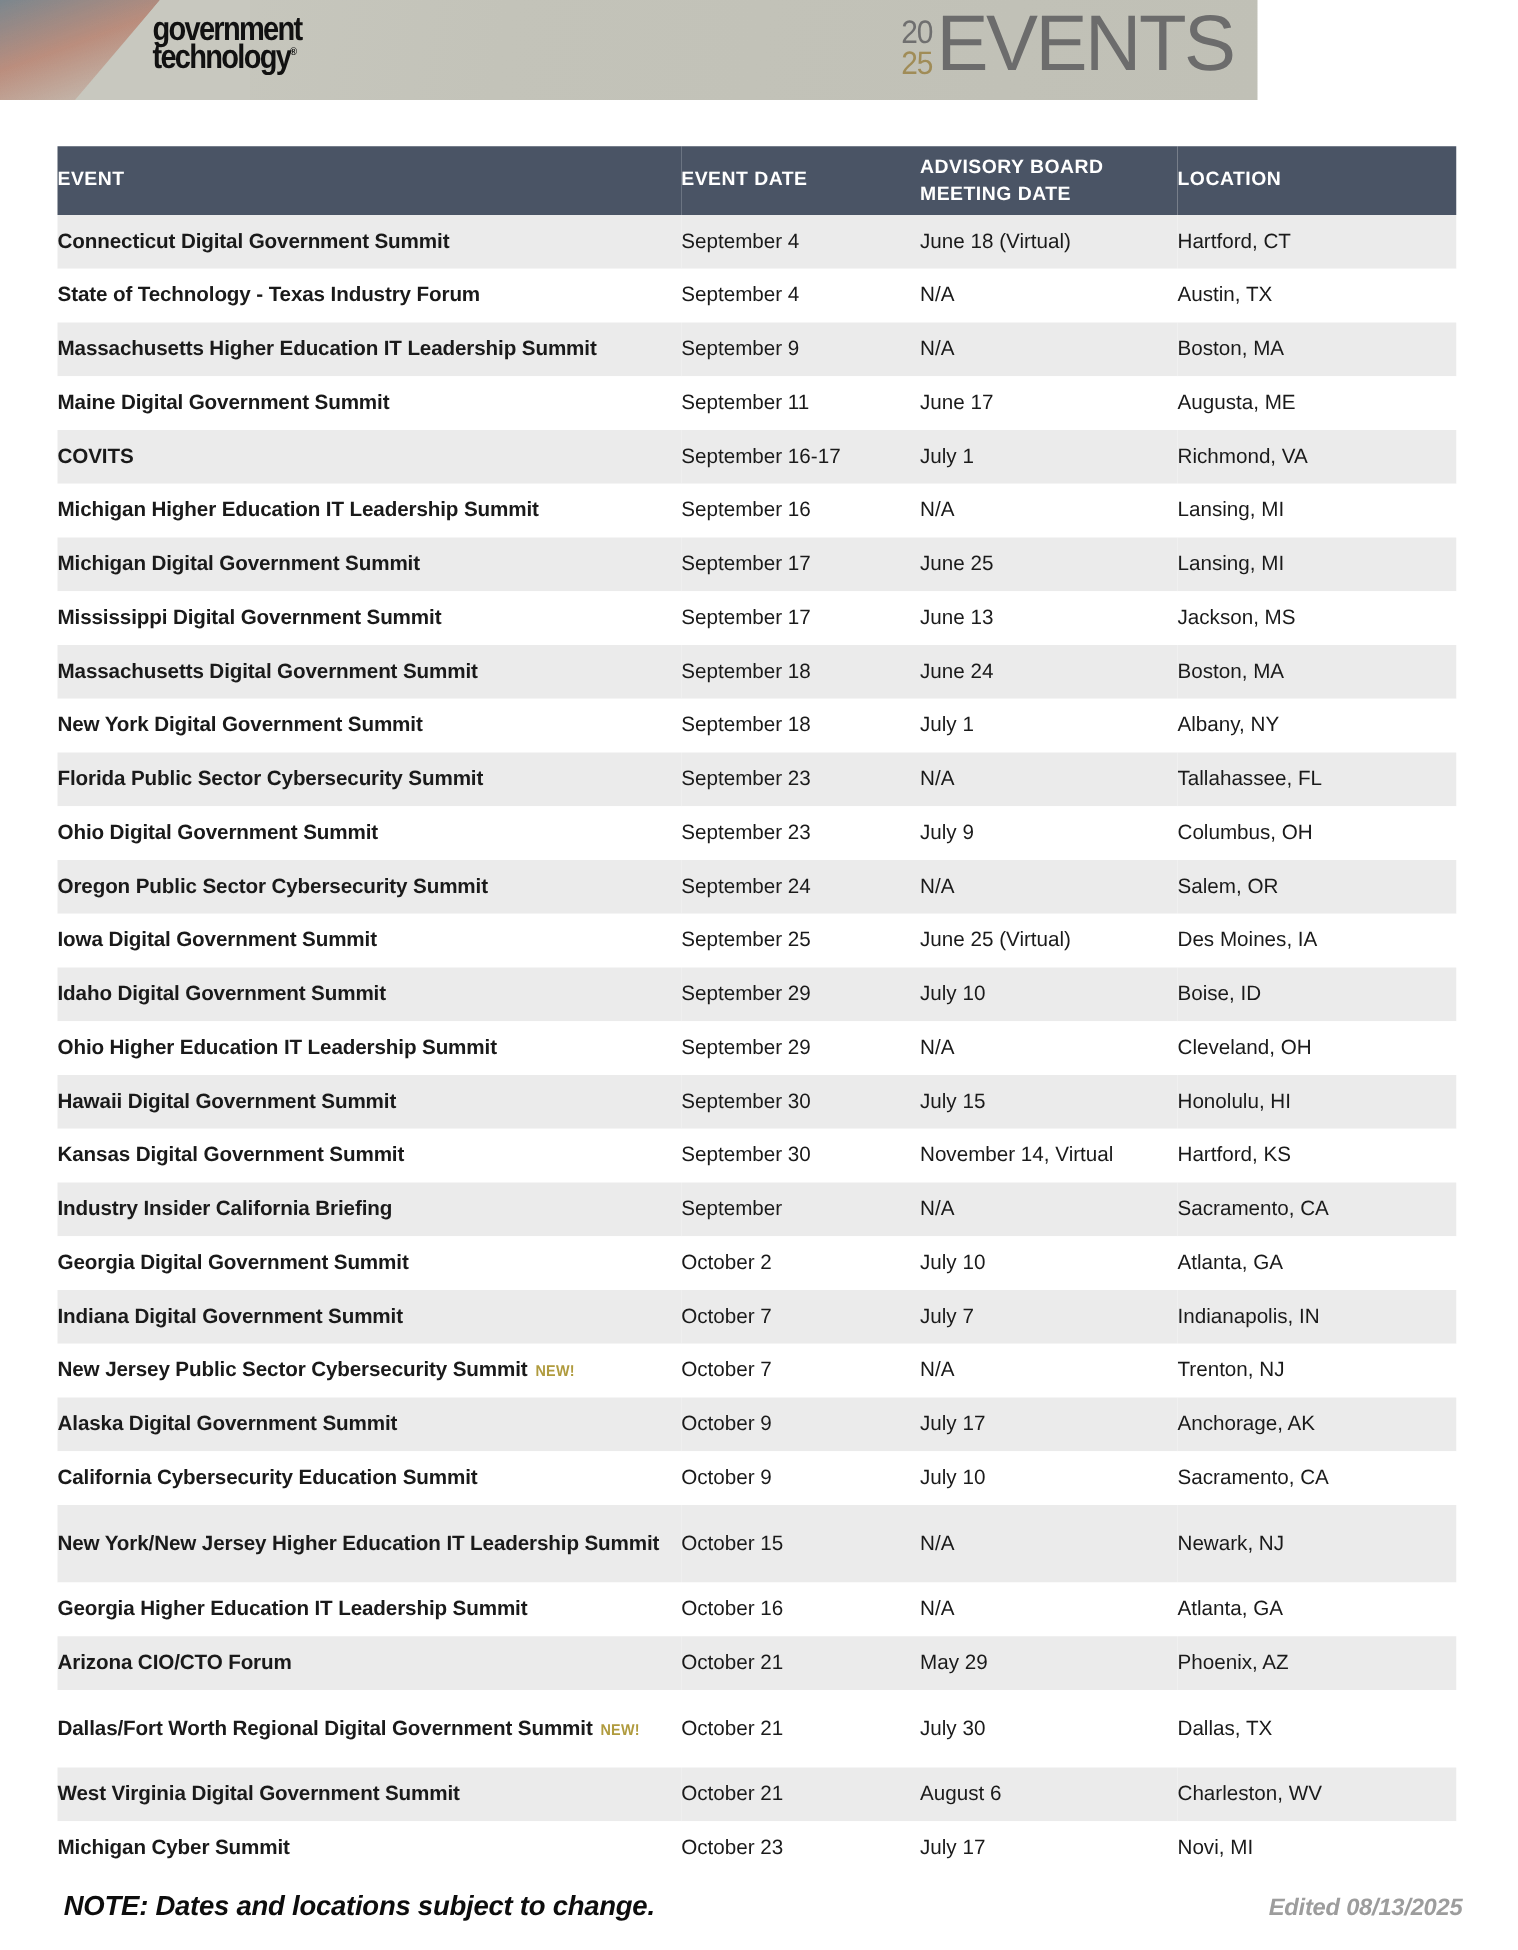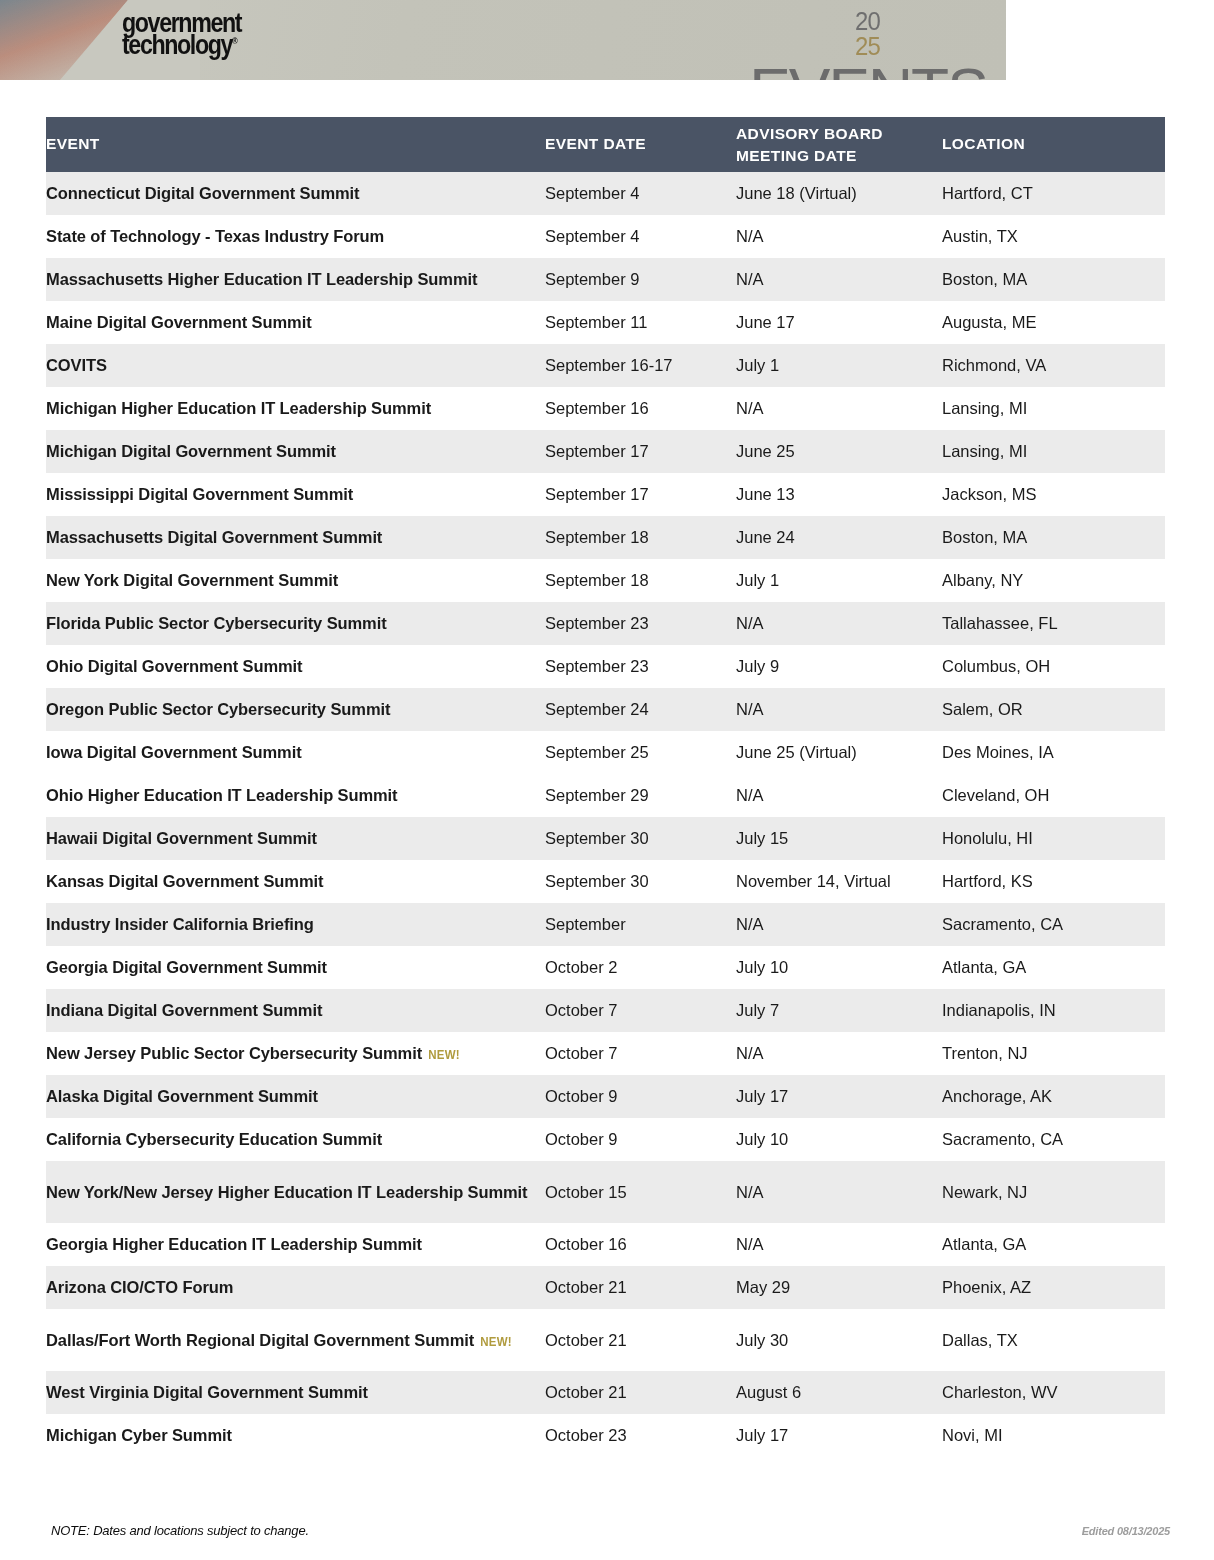--- a/index.html
+++ b/index.html
@@ -67,21 +67,20 @@
   .logo .l1 { display:block; }
   .logo .l2 { display:block; }
   .logo sup { font-size:9px; vertical-align:super; letter-spacing:0; }
 
   .events-mark {
     position:absolute;
     right:18px; top:4px;
     display:flex;
     align-items:center;
     z-index:3;
-    flex-direction:column;
   }
   .events-year {
     display:flex;
     flex-direction:column;
     line-height:0.96;
     font-size:26px;
     font-weight:normal;
     letter-spacing:-1px;
     margin-right:1px;
     padding-top:5px;
@@ -172,28 +171,28 @@
   .footer {
     position:absolute;
     left:51px;
     right:44px;
     bottom:22px;
     display:flex;
     align-items:baseline;
     justify-content:space-between;
   }
   .footer-note {
-    font-size:13px;
-    font-weight:normal;
+    font-size:22px;
+    font-weight:bold;
     font-style:italic;
     color:#0d0d0d;
     letter-spacing:-.2px;
   }
   .footer-edited {
-    font-size:11px;
+    font-size:19px;
     font-weight:bold;
     font-style:italic;
     color:#9d9d9d;
     letter-spacing:-.2px;
   }
 </style>
 </head>
 <body>
 
 <div class="banner">
@@ -311,20 +310,26 @@
           <td class="c-date">September 24</td>
           <td class="c-adv">N/A</td>
           <td class="c-loc">Salem, OR</td>
         </tr>
         <tr class="plain">
           <td class="c-event"><span>Iowa Digital Government Summit</span></td>
           <td class="c-date">September 25</td>
           <td class="c-adv">June 25 (Virtual)</td>
           <td class="c-loc">Des Moines, IA</td>
         </tr>
+        <tr class="alt">
+          <td class="c-event"><span>Idaho Digital Government Summit</span></td>
+          <td class="c-date">September 29</td>
+          <td class="c-adv">July 10</td>
+          <td class="c-loc">Boise, ID</td>
+        </tr>
         <tr class="plain">
           <td class="c-event"><span>Ohio Higher Education IT Leadership Summit</span></td>
           <td class="c-date">September 29</td>
           <td class="c-adv">N/A</td>
           <td class="c-loc">Cleveland, OH</td>
         </tr>
         <tr class="alt">
           <td class="c-event"><span>Hawaii Digital Government Summit</span></td>
           <td class="c-date">September 30</td>
           <td class="c-adv">July 15</td>

